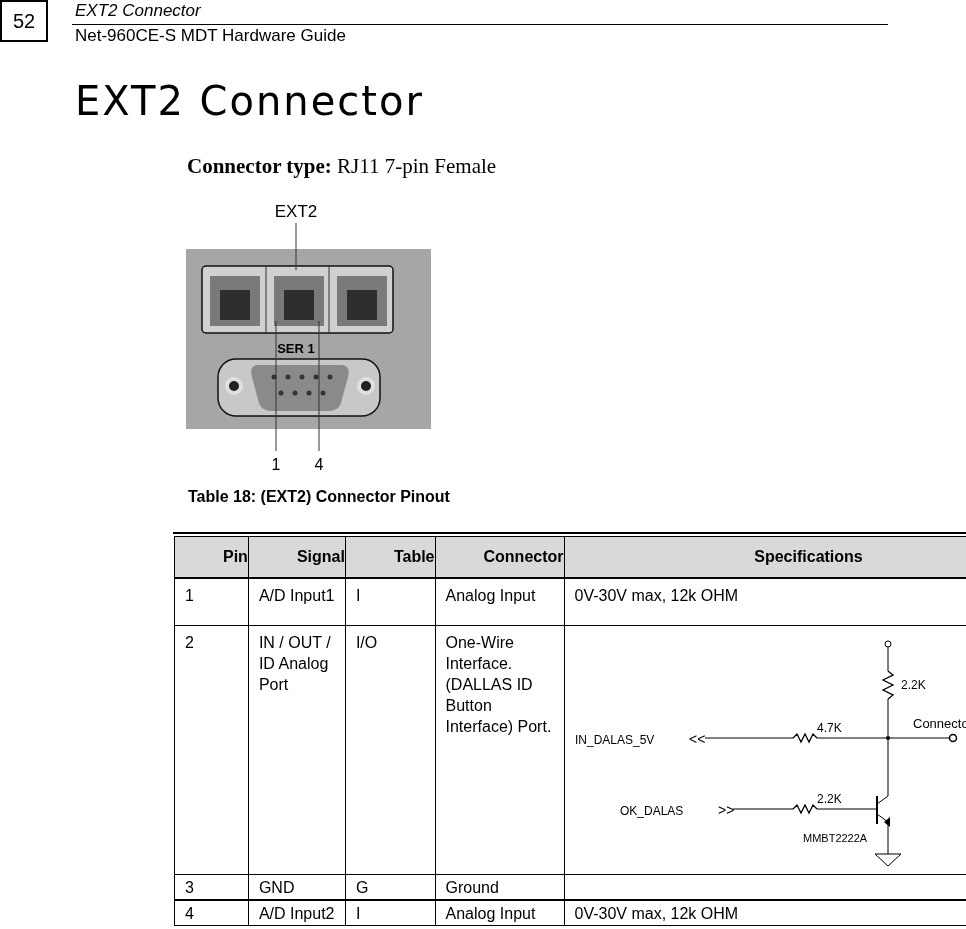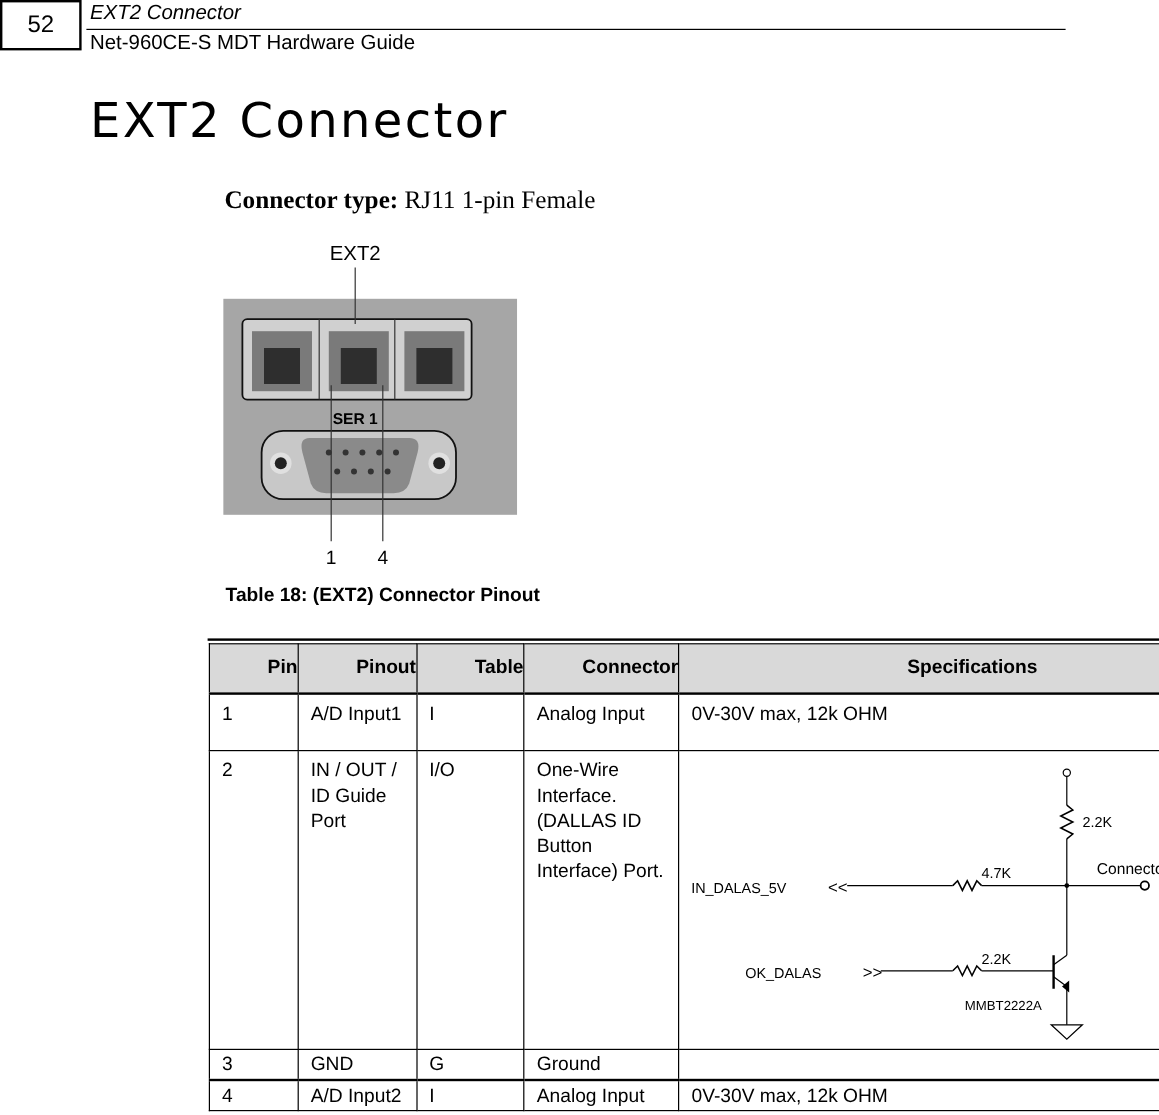--- a/index.html
+++ b/index.html
@@ -1,17 +1,17 @@
 <!DOCTYPE html>
 <html><head>
 <meta charset="utf-8">
 <style>
   html,body{margin:0;padding:0;background:#fff;}
   body{width:966px;height:929px;position:relative;overflow:hidden;font-family:"Liberation Sans",sans-serif;color:#000;}
-  .pagebox{position:absolute;left:0;top:0;width:68px;height:42px;border:2px solid #000;box-sizing:border-box;font-size:20px;display:flex;align-items:center;justify-content:center;}
+  .pagebox{position:absolute;left:0;top:0;width:48px;height:42px;border:2px solid #000;box-sizing:border-box;font-size:20px;display:flex;align-items:center;justify-content:center;}
   .hdr1{position:absolute;left:75px;top:1px;font-style:italic;font-size:17px;}
   .hdr2{position:absolute;left:75px;top:26px;font-size:17px;}
   .hdrline{position:absolute;left:72px;top:24px;width:816px;height:1px;background:#000;}
   .title{position:absolute;left:75px;top:78px;font-family:"DejaVu Sans",sans-serif;font-size:40px;letter-spacing:2px;}
   .ctype{position:absolute;left:187px;top:154px;font-family:"Liberation Serif",serif;font-size:21px;}
   .ctype b{font-weight:bold;}
   .photo{position:absolute;left:186px;top:193px;width:245px;height:285px;}
   .caption{position:absolute;left:188px;top:488px;font-weight:bold;font-size:16px;}
   .topline{position:absolute;left:173px;top:532px;width:793px;height:2px;background:#000;}
   table{position:absolute;left:174px;top:536px;border-collapse:collapse;font-size:16px;}
@@ -28,21 +28,21 @@
 </head>
 <body>
 
 <div class="pagebox">52</div>
 <div class="hdrline"></div>
 <div class="hdr1">EXT2 Connector</div>
 <div class="hdr2">Net-960CE-S MDT Hardware Guide</div>
 
 <div class="title">EXT2 Connector</div>
 
-<div class="ctype"><b>Connector type:</b><span> RJ11 1-pin Female</span></div>
+<div class="ctype"><b>Connector type:</b><span> RJ11 7-pin Female</span></div>
 
 <svg class="photo" viewBox="0 0 245 285" width="245" height="285">
   <rect x="0" y="56" width="245" height="180" fill="#a6a6a6"></rect>
   <rect x="16" y="73" width="191" height="67" rx="4" fill="#d0d0d0" stroke="#111" stroke-width="1.5"></rect>
   <line x1="80" y1="73" x2="80" y2="140" stroke="#333"></line>
   <line x1="143" y1="73" x2="143" y2="140" stroke="#333"></line>
   <g fill="#7a7a7a">
       <rect x="24" y="83" width="50" height="50"></rect>
       <rect x="88" y="83" width="50" height="50"></rect>
       <rect x="151" y="83" width="50" height="50"></rect>
@@ -78,37 +78,37 @@
   <text x="133" y="277" font-family="Liberation Sans, sans-serif" font-size="16" text-anchor="middle">4</text>
 </svg>
 
 <div class="caption">Table 18: (EXT2) Connector Pinout</div>
 <div class="topline"></div>
 
 <table>
   <thead>
     <tr>
       <th class="c1">Pin</th>
-      <th class="c2">Pinout</th>
+      <th class="c2">Signal</th>
       <th class="c3">Table</th>
       <th class="c4">Connector</th>
       <th class="c5">Specifications</th>
     </tr>
   </thead>
   <tbody>
     <tr class="r1">
       <td>1</td>
       <td>A/D Input1</td>
       <td>I</td>
       <td>Analog Input</td>
       <td>0V-30V max, 12k OHM</td>
     </tr>
     <tr class="r2">
       <td>2</td>
-      <td>IN / OUT / ID Guide Port</td>
+      <td>IN / OUT / ID Analog Port</td>
       <td>I/O</td>
       <td>One-Wire Interface. (DALLAS ID Button Interface) Port.</td>
       <td style="padding:0;">
         <svg class="schem" viewBox="0 0 440 248" width="440" height="248" font-family="Liberation Sans, sans-serif" font-size="12">
           <circle cx="323" cy="18" r="3" fill="none" stroke="#000"></circle>
           <line x1="323" y1="21" x2="323" y2="45" stroke="#000"></line>
           <polyline points="323,45 328,49 318,54 328,59 318,64 328,69 323,73" fill="none" stroke="#000" stroke-width="1.3"></polyline>
           <text x="336" y="63">2.2K</text>
           <line x1="323" y1="73" x2="323" y2="170" stroke="#000"></line>
           <circle cx="323" cy="112" r="2" fill="#000"></circle>

